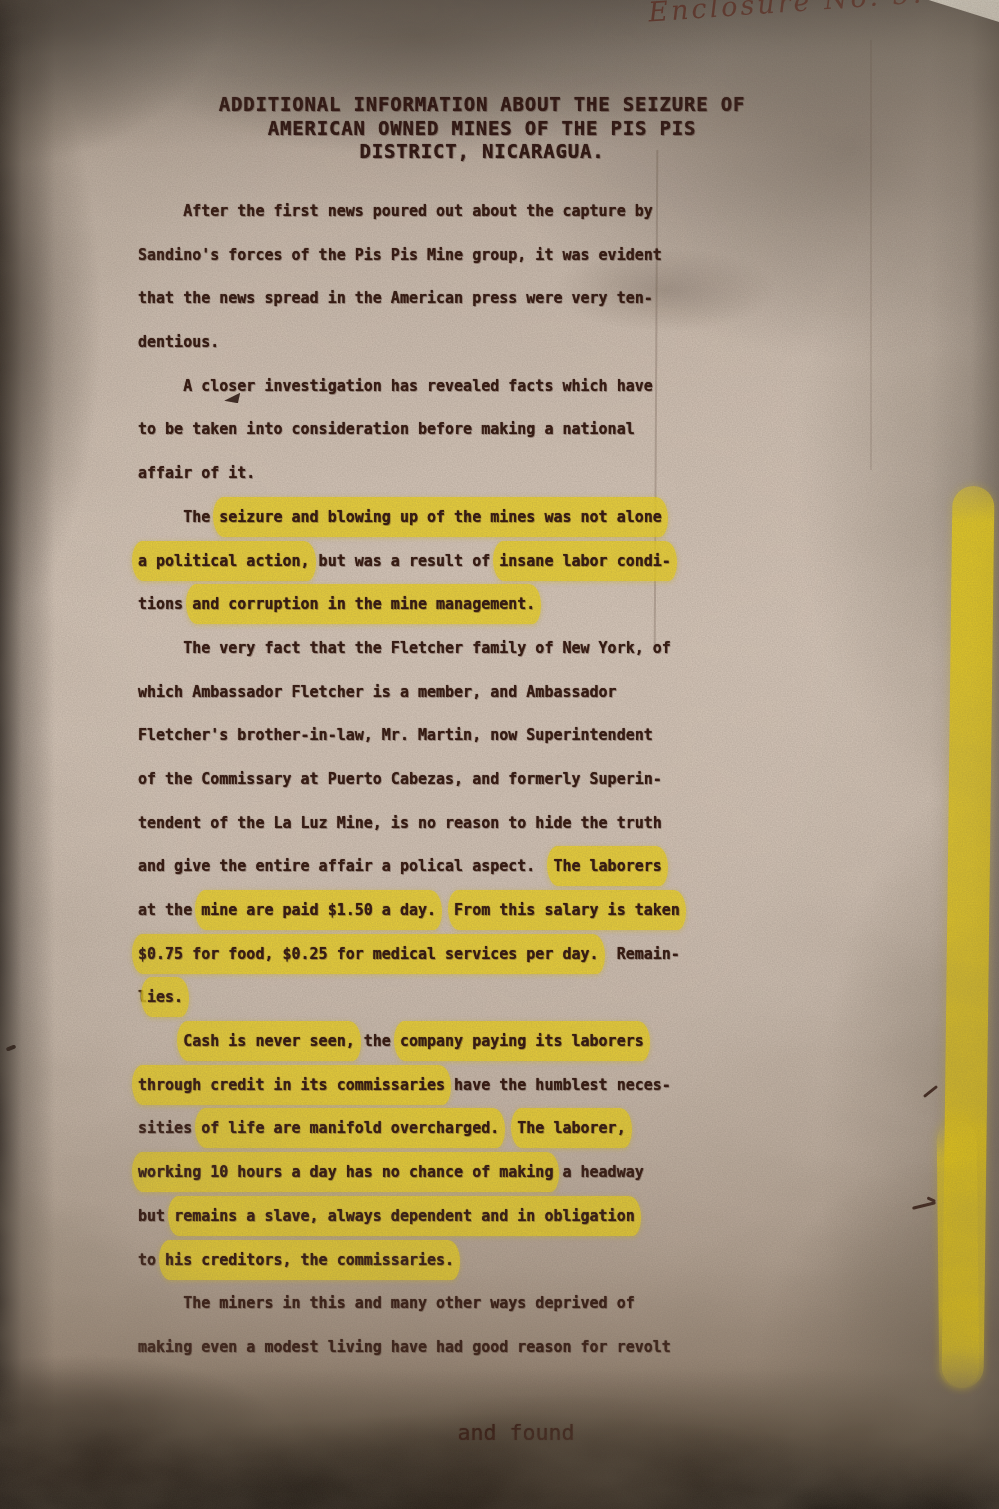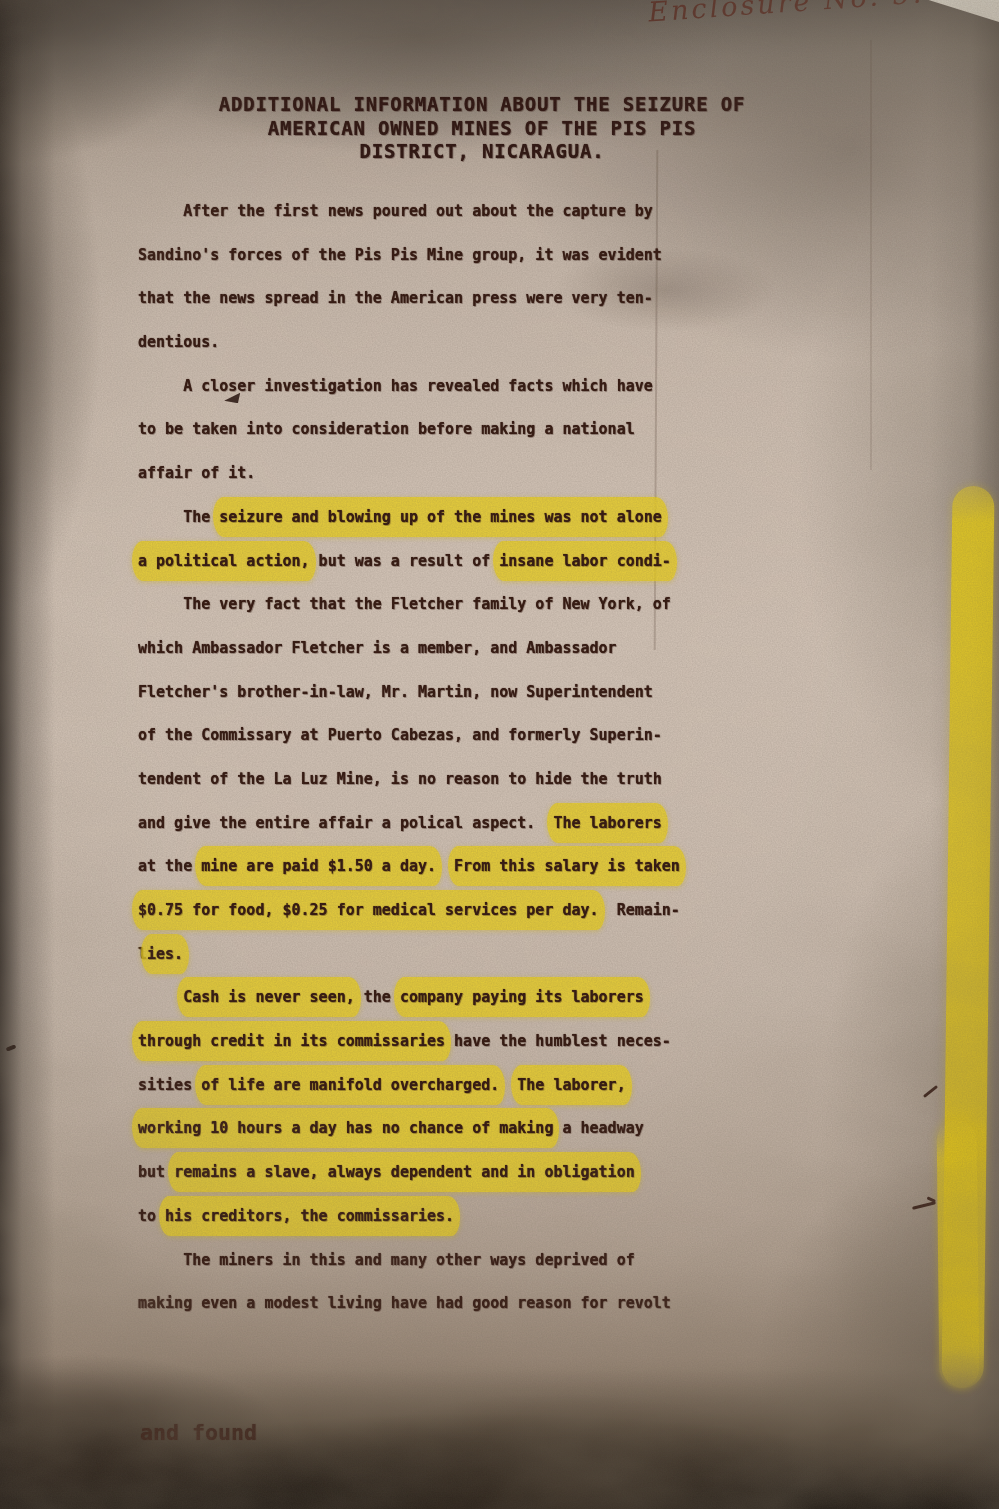--- a/index.html
+++ b/index.html
@@ -38,22 +38,22 @@
   .title-block{position:absolute;left:142px;top:93px;width:680px;text-align:center;
      font-size:19px;line-height:23.5px;font-weight:bold;letter-spacing:.8px;
      color:#2e1410;text-shadow:0 0 1px rgba(46,20,16,.95),1px .5px 0 rgba(46,20,16,.3);}
   .body-text{position:absolute;left:138px;top:190px;width:810px;
      font-size:15px;line-height:43.7px;font-weight:bold;color:#33170f;
      text-shadow:0 0 1px rgba(51,23,15,.9),.8px .8px 0 rgba(51,23,15,.3);}
   .tl{white-space:pre-wrap;height:43.7px;}
   .hl{background:var(--hl,rgba(235,208,30,.8));padding:11px 6px;margin:0 -6px;
       border-radius:12px 14px 10px 13px / 55% 60% 50% 60%;
       box-shadow:0 1px 5px rgba(214,186,18,.45);}
-  .catchword{position:absolute;left:140px;top:1420px;width:752px;text-align:left;
-     font-size:21.6px;font-weight:bold;color:#33170f;
+  .catchword{position:absolute;left:140px;top:1420px;width:752px;text-align:center;
+     font-size:21.6px;font-weight:normal;color:#33170f;
      text-shadow:0 0 1px rgba(51,23,15,.9);}
   .margin-streak{position:absolute;left:947px;top:486px;width:42px;height:902px;
      background:linear-gradient(180deg, rgba(233,205,24,.55) 0%, rgba(236,208,22,.9) 4%,
         rgba(230,201,20,.85) 45%, rgba(226,196,18,.9) 75%, rgba(228,199,22,.8) 96%,
         rgba(228,199,22,.25) 100%);
      border-radius:22px;transform:rotate(.7deg);pointer-events:none;
      box-shadow:0 0 8px rgba(214,186,18,.4);}
   .margin-streak.tail{left:938px;top:1120px;height:268px;width:40px;transform:rotate(-.6deg);
      background:linear-gradient(180deg, rgba(230,201,20,.0) 0%, rgba(228,199,20,.75) 15%,
         rgba(224,194,16,.85) 70%, rgba(224,194,16,.2) 100%);}
@@ -89,20 +89,21 @@
   <div class="body-text">
       <div class="tl"><span class="">     After the first news poured out about the capture by</span></div>
       <div class="tl"><span class="">Sandino's forces of the Pis Pis Mine group, it was evident</span></div>
       <div class="tl"><span class="">that the news spread in the American press were very ten-</span></div>
       <div class="tl"><span class="">dentious.</span></div>
       <div class="tl"><span class="">     A closer investigation has revealed facts which have</span></div>
       <div class="tl"><span class="">to be taken into consideration before making a national</span></div>
       <div class="tl"><span class="">affair of it.</span></div>
       <div class="tl"><span class="">     The </span><span class="hl">seizure and blowing up of the mines was not alone</span></div>
       <div class="tl"><span class="hl">a political action,</span><span class=""> but was a result of </span><span class="hl">insane labor condi-</span></div>
+      <div class="tl"><span class="">tions </span><span class="hl">and corruption in the mine management.</span></div>
       <div class="tl"><span class="">     The very fact that the Fletcher family of New York, of</span></div>
       <div class="tl"><span class="">which Ambassador Fletcher is a member, and Ambassador</span></div>
       <div class="tl"><span class="">Fletcher's brother-in-law, Mr. Martin, now Superintendent</span></div>
       <div class="tl"><span class="">of the Commissary at Puerto Cabezas, and formerly Superin-</span></div>
       <div class="tl"><span class="">tendent of the La Luz Mine, is no reason to hide the truth</span></div>
       <div class="tl"><span class="">and give the entire affair a polical aspect.  </span><span class="hl">The laborers</span></div>
       <div class="tl"><span class="">at the </span><span class="hl">mine are paid $1.50 a day.</span><span class="">  </span><span class="hl">From this salary is taken</span></div>
       <div class="tl"><span class="hl">$0.75 for food, $0.25 for medical services per day.</span><span class="">  Remain-</span></div>
       <div class="tl"><span class="">l</span><span class="hl">ies.</span></div>
       <div class="tl"><span class="">     </span><span class="hl">Cash is never seen,</span><span class=""> the </span><span class="hl">company paying its laborers</span></div>

